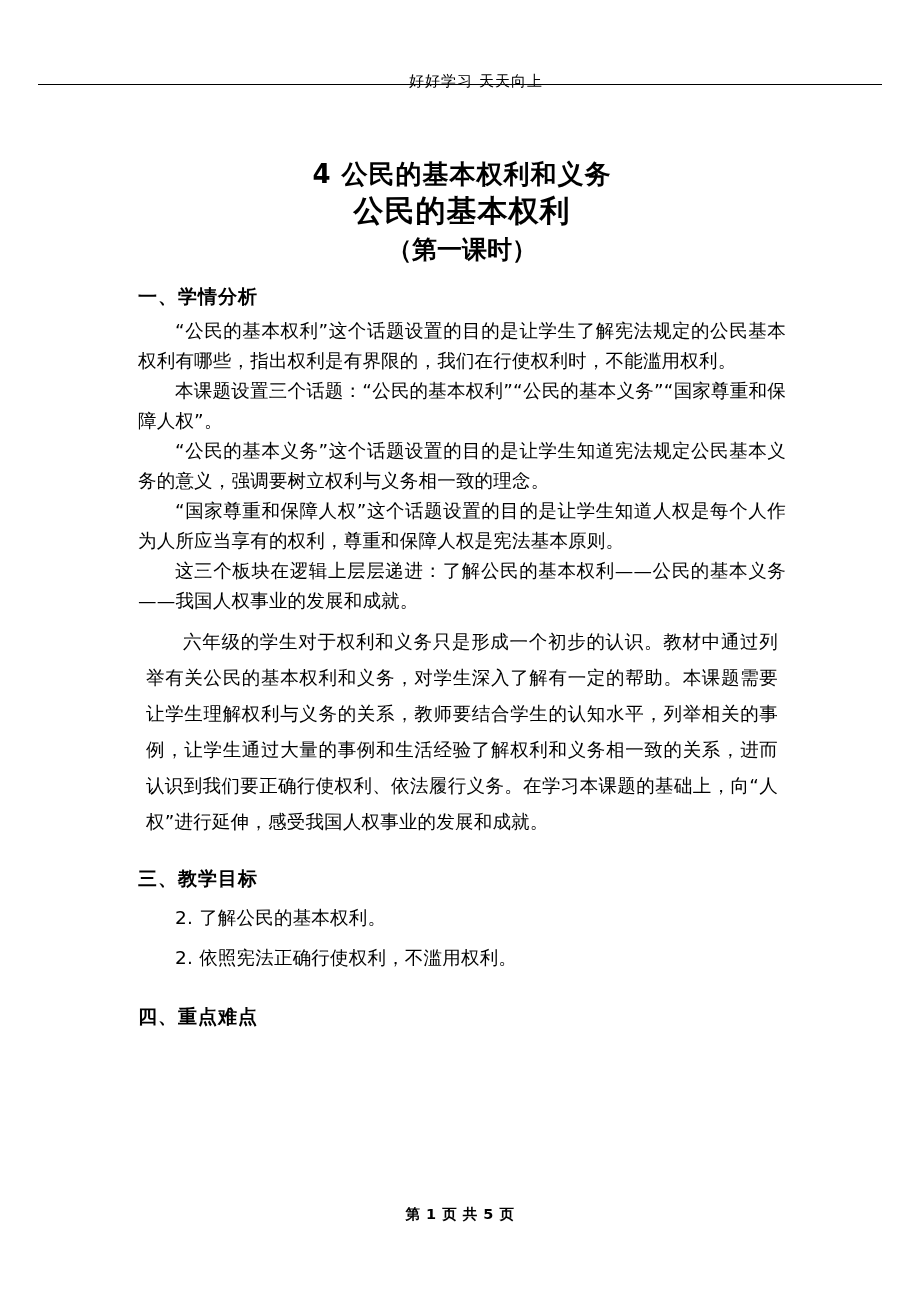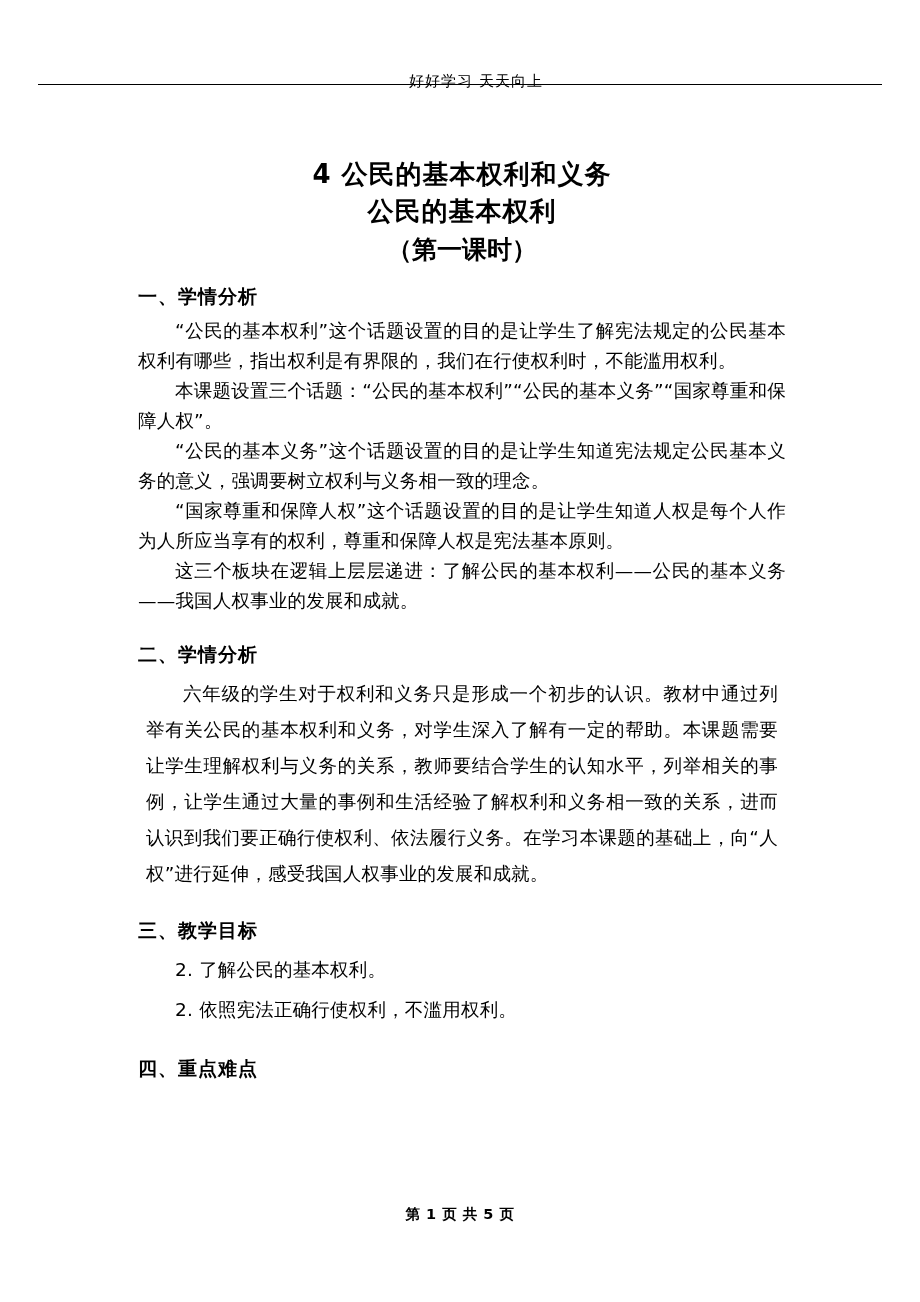--- a/index.html
+++ b/index.html
@@ -72,21 +72,21 @@
     font-weight: bold;
     margin-top: 48px;
   }
   .title-line-1 {
     font-size: 26px;
     letter-spacing: 1px;
     line-height: 36px;
     margin-top: 4px;
   }
   .title-line-2 {
-    font-size: 26px;
+    font-size: 30px;
     letter-spacing: 1px;
     line-height: 38px;
   }
   .title-line-3 {
     font-size: 25px;
     letter-spacing: 0px;
     line-height: 40px;
   }
 
   .h2 {
@@ -138,21 +138,20 @@
       <div class="title-line-3">（第一课时）</div>
     </div>
 
     <div class="h2">一、学情分析</div>
     <p class="para">“公民的基本权利”这个话题设置的目的是让学生了解宪法规定的公民基本权利有哪些，指出权利是有界限的，我们在行使权利时，不能滥用权利。</p>
     <p class="para">本课题设置三个话题：“公民的基本权利”“公民的基本义务”“国家尊重和保障人权”。</p>
     <p class="para">“公民的基本义务”这个话题设置的目的是让学生知道宪法规定公民基本义务的意义，强调要树立权利与义务相一致的理念。</p>
     <p class="para">“国家尊重和保障人权”这个话题设置的目的是让学生知道人权是每个人作为人所应当享有的权利，尊重和保障人权是宪法基本原则。</p>
     <p class="para">这三个板块在逻辑上层层递进：了解公民的基本权利——公民的基本义务——我国人权事业的发展和成就。</p>
 
-    <div class="h2 spaced-top">二、学情分析</div>
     <p class="para loose">六年级的学生对于权利和义务只是形成一个初步的认识。教材中通过列举有关公民的基本权利和义务，对学生深入了解有一定的帮助。本课题需要让学生理解权利与义务的关系，教师要结合学生的认知水平，列举相关的事例，让学生通过大量的事例和生活经验了解权利和义务相一致的关系，进而认识到我们要正确行使权利、依法履行义务。在学习本课题的基础上，向“人权”进行延伸，感受我国人权事业的发展和成就。</p>
 
     <div class="h2 spaced-top">三、教学目标</div>
     <p class="list-item">2. 了解公民的基本权利。</p>
     <p class="list-item">2. 依照宪法正确行使权利，不滥用权利。</p>
 
     <div class="h2 spaced-top">四、重点难点</div>
 
   </div>
 

